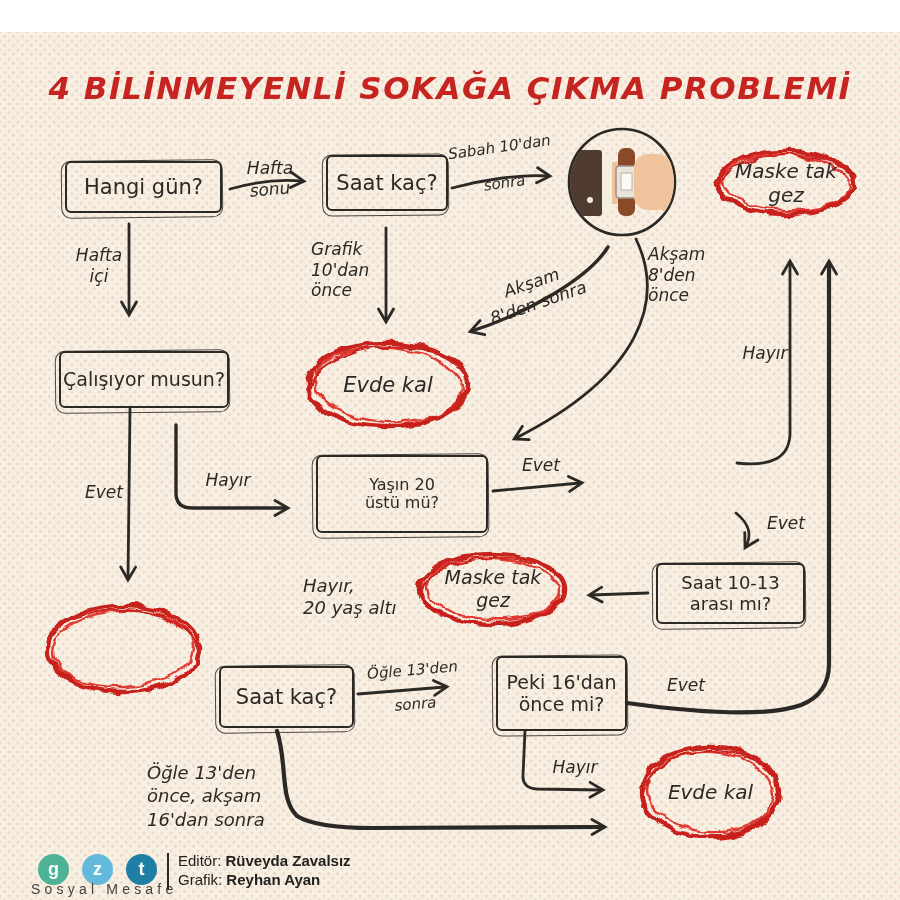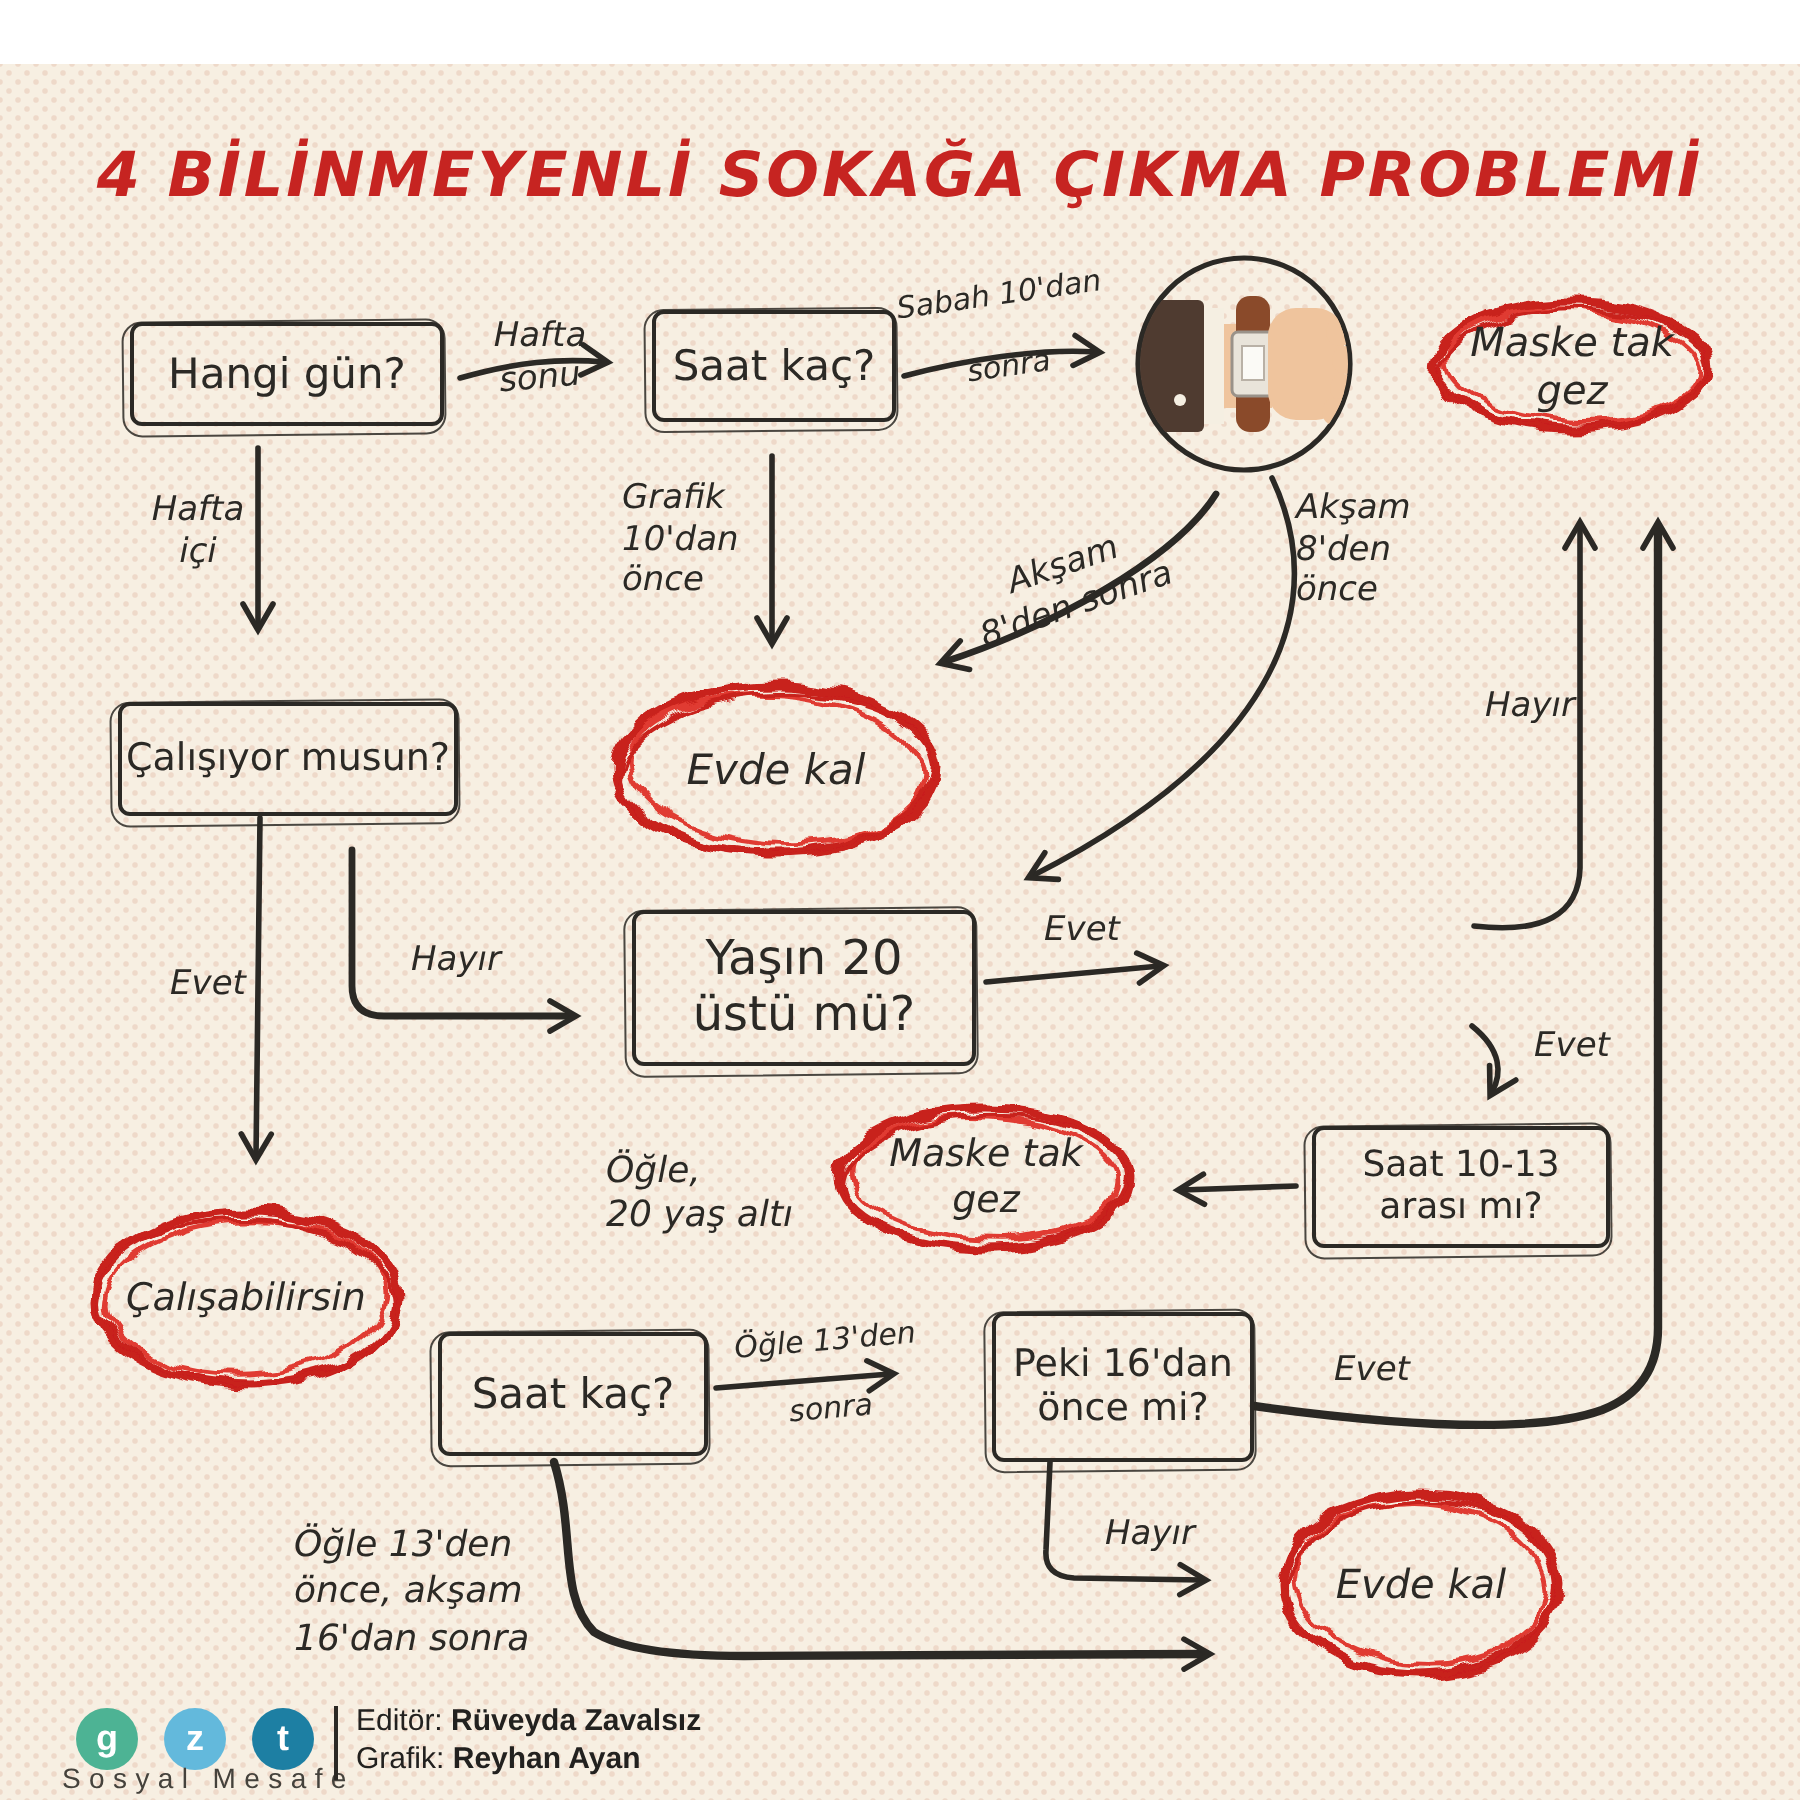--- a/index.html
+++ b/index.html
@@ -149,21 +149,21 @@
 
   <div class="node" style="left:65px;top:129px;width:153px;height:48px;font-size:21px;">
     <span>Hangi gün?</span>
   </div>
   <div class="node" style="left:326px;top:123px;width:118px;height:52px;font-size:21px;">
     <span>Saat kaç?</span>
   </div>
   <div class="node" style="left:59px;top:319px;width:166px;height:53px;font-size:19px;">
     <span>Çalışıyor musun?</span>
   </div>
-  <div class="node" style="left:316px;top:423px;width:168px;height:74px;font-size:24px;">
+  <div class="node" style="left:316px;top:423px;width:168px;height:74px;font-size:16px;">
     <span>Yaşın 20</span>
     <span>üstü mü?</span>
   </div>
   <div class="node" style="left:656px;top:531px;width:145px;height:57px;font-size:18px;">
     <span>Saat 10-13</span>
     <span>arası mı?</span>
   </div>
   <div class="node" style="left:219px;top:634px;width:131px;height:58px;font-size:21px;">
     <span>Saat kaç?</span>
   </div>
@@ -175,23 +175,20 @@
   <div class="oval-text" style="left:716px;top:123px;width:140px;height:56px;font-size:20px;line-height:1.2;">
     <span>Maske tak</span>
     <span>gez</span>
   </div>
   <div class="oval-text" style="left:306px;top:338px;width:164px;height:30px;font-size:21px;">
     <span>Evde kal</span>
   </div>
   <div class="oval-text" style="left:420px;top:530px;width:146px;height:54px;font-size:19px;line-height:1.2;">
     <span>Maske tak</span>
     <span>gez</span>
-  </div>
-  <div class="oval-text" style="left:45px;top:603px;width:156px;height:28px;font-size:19px;">
-    <span>Çalışabilirsin</span>
   </div>
   <div class="oval-text" style="left:641px;top:746px;width:139px;height:28px;font-size:20px;">
     <span>Evde kal</span>
   </div>
 
   <div class="lbl" style="left:238px;top:126px;width:64px;">
     <span>Hafta</span>
     <span style="transform:rotate(-5deg);">sonu</span>
   </div>
   <div class="lbl" style="left:450px;top:106px;width:104px;font-size:15px;transform:rotate(-8deg);">
@@ -225,21 +222,21 @@
   <div class="lbl" style="left:198px;top:438px;width:60px;">
     <span>Hayır</span>
   </div>
   <div class="lbl" style="left:515px;top:423px;width:52px;">
     <span>Evet</span>
   </div>
   <div class="lbl" style="left:760px;top:481px;width:52px;">
     <span>Evet</span>
   </div>
   <div class="lbl left" style="left:303px;top:543px;width:115px;font-size:18px;">
-    <span>Öğle,</span>
+    <span>Hayır,</span>
     <span>20 yaş altı</span>
   </div>
   <div class="lbl" style="left:363px;top:629px;width:102px;font-size:15px;transform:rotate(-5deg);">
     <span>Öğle 13'den</span>
     <span style="margin-top:16px;">sonra</span>
   </div>
   <div class="lbl" style="left:660px;top:643px;width:52px;">
     <span>Evet</span>
   </div>
   <div class="lbl" style="left:546px;top:725px;width:58px;">

